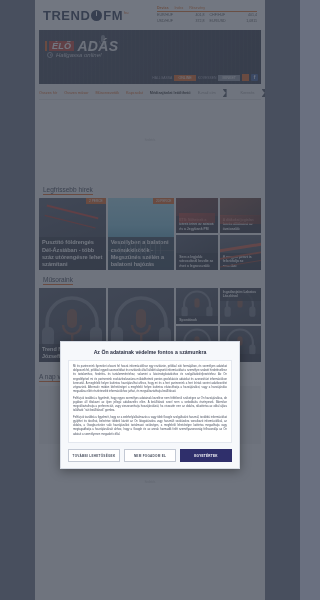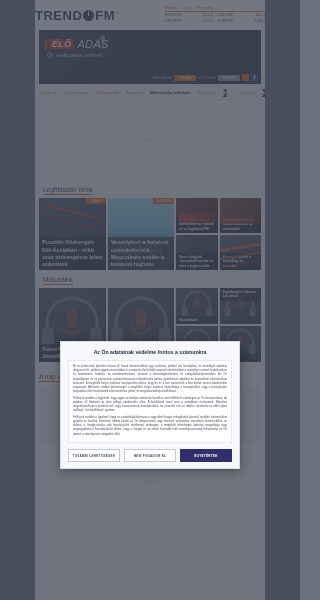--- a/index.html
+++ b/index.html
@@ -25,21 +25,21 @@
     left:35px; top:0;
     width:230px; height:600px;
     background:#f2f2f2;
     overflow:hidden;
   }
 
   
   .topbar {
     height:30px; background:#fff;
     display:flex; align-items:center; justify-content:space-between;
-    padding:0 0;
+    padding:0 8px;
   }
   .logo { display:flex; align-items:center; gap:1px; }
   .logo-txt {
     font-size:13px; font-weight:bold; letter-spacing:0.5px;
     color:#2b3650; font-family:"Liberation Sans", sans-serif;
   }
   .logo-orb {
     width:11px; height:11px; border-radius:50%;
     background:#2b3650; position:relative;
     display:inline-block;
@@ -70,21 +70,21 @@
     position:absolute; inset:0;
     background:repeating-linear-gradient(90deg, rgba(255,255,255,0.025) 0 1px, transparent 1px 4px);
   }
   .live-wrap { position:absolute; left:6px; top:8px; display:flex; align-items:center; }
   .live-bar { width:2px; height:10px; background:#e0621a; margin-right:2px; }
   .live-tag {
     background:#c0392b; color:#fff; font-style:italic; font-weight:bold;
     font-size:9px; padding:0 3px; letter-spacing:0.3px;
   }
   .live-adas {
-    color:#e9e9e9; font-style:italic; font-weight:normal; font-size:11px;
+    color:#e9e9e9; font-style:italic; font-weight:bold; font-size:14px;
     margin-left:3px; letter-spacing:0.3px;
   }
   .hero-sub {
     position:absolute; left:8px; top:22px;
     color:#cfd2d8; font-size:6px; font-style:italic;
     display:flex; align-items:center; gap:3px;
   }
   .play-dot {
     width:6px; height:6px; border-radius:50%;
     border:1px solid #9aa0ad; display:inline-block; position:relative;

